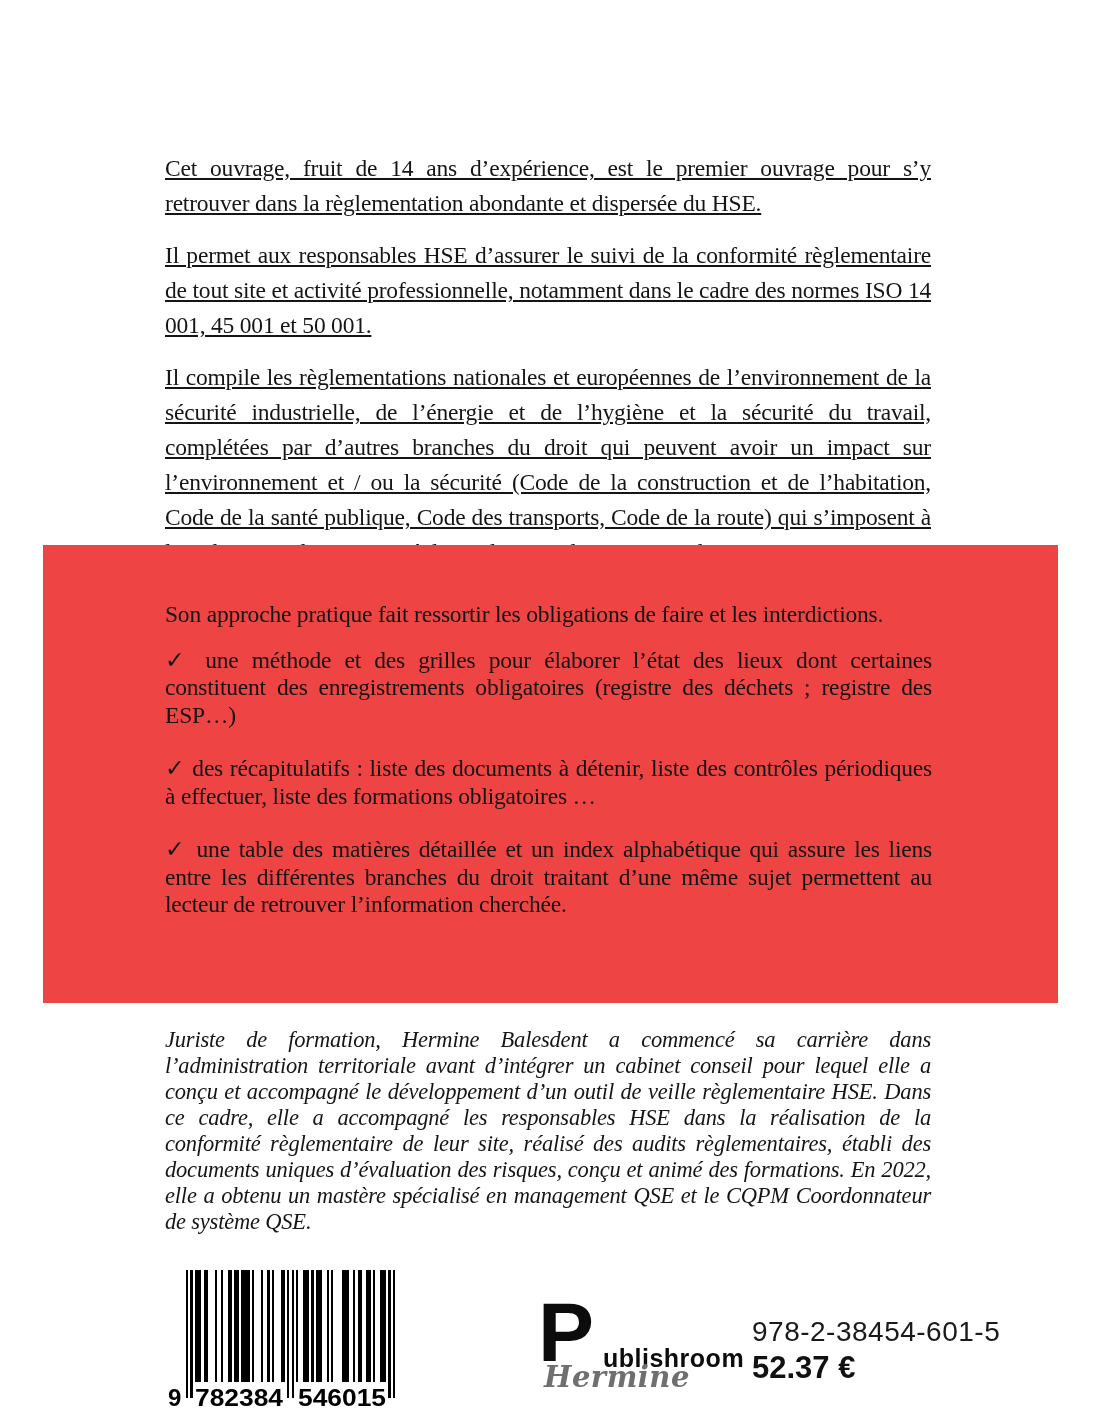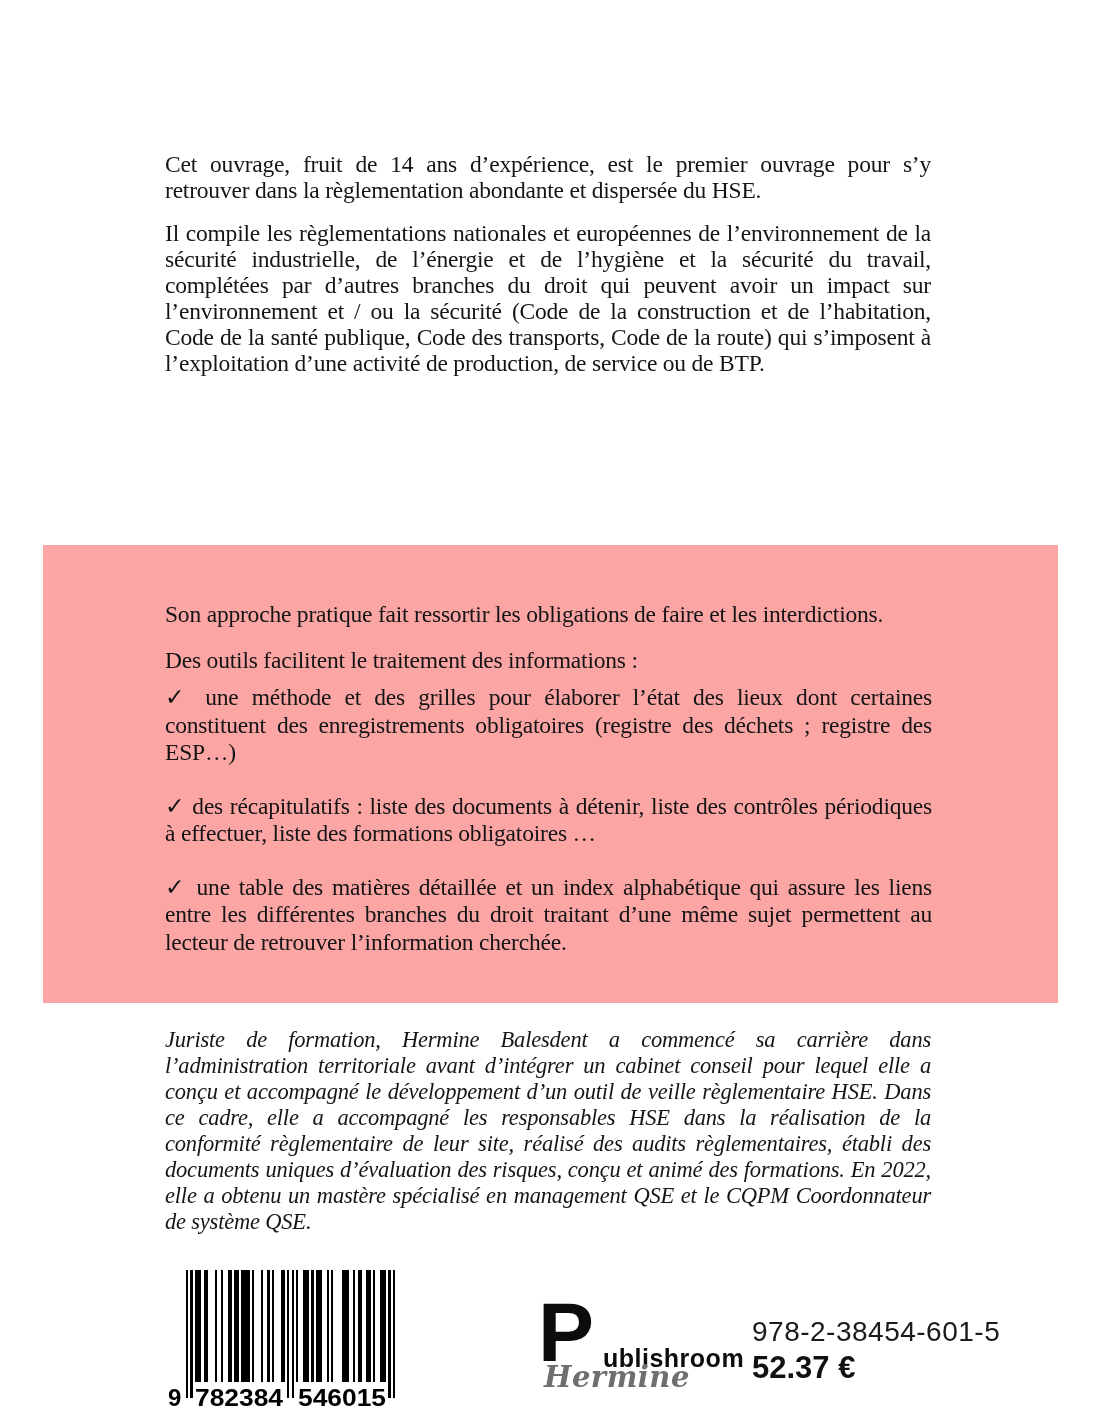--- a/index.html
+++ b/index.html
@@ -12,24 +12,24 @@
     overflow:hidden;
   }
   .page{position:absolute;inset:0;}
 
   
   .intro{
     position:absolute;left:165px;top:151px;width:766px;
   }
   .intro p{
     margin:0 0 17px 0;
-    font-size:23.5px;line-height:26px;
+    font-size:23.5px;line-height:35px;
     letter-spacing:-0.2px;
     text-align:justify;
-    hyphens:auto;-webkit-hyphens:auto;
+    hyphens:auto;text-decoration:underline;-webkit-hyphens:auto;
   }
 
   
   .highlight{
     position:absolute;left:43px;top:545px;width:1015px;height:458px;
     box-sizing:border-box;
     padding:56px 126px 0 122px;
   }
   .highlight p{
     margin:0;
@@ -91,26 +91,26 @@
     font-size:31px;line-height:34px;font-weight:bold;color:#111;
   }
 </style>
 </head>
 <body style="background: rgb(255, 255, 255);">
 
 <div class="page">
 
   <section class="intro">
     <p>Cet ouvrage, fruit de 14 ans d’expérience, est le premier ouvrage pour s’y retrouver dans la règlementation abondante et dispersée du HSE.</p>
+    <p>Il permet aux responsables HSE d’assurer le suivi de la conformité règlementaire de tout site et activité professionnelle, notamment dans le cadre des normes ISO 14 001, 45 001 et 50 001.</p>
     <p>Il compile les règlementations nationales et européennes de l’environnement de la sécurité industrielle, de l’énergie et de l’hygiène et la sécurité du travail, complétées par d’autres branches du droit qui peuvent avoir un impact sur l’environnement et / ou la sécurité (Code de la construction et de l’habitation, Code de la santé publique, Code des transports, Code de la route) qui s’imposent à l’exploitation d’une activité de production, de service ou de BTP.</p>
   </section>
 
-  <section class="highlight" style="background: #fca5a5;">
+  <section class="highlight" style="background: #ef4444;">
     <p class="lead">Son approche pratique fait ressortir les obligations de faire et les interdictions.</p>
-    <p class="subtitle">Des outils facilitent le traitement des informations :</p>
     <p class="check-item">✓ une méthode et des grilles pour élaborer l’état des lieux dont certaines constituent des enregistrements obligatoires (registre des déchets ; registre des ESP…)</p>
     <p class="check-item">✓ des récapitulatifs : liste des documents à détenir, liste des contrôles périodiques à effectuer, liste des formations obligatoires …</p>
     <p class="check-item">✓ une table des matières détaillée et un index alphabétique qui assure les liens entre les différentes branches du droit traitant d’une même sujet permettent au lecteur de retrouver l’information cherchée.</p>
   </section>
 
   <section class="bio">
     <p lang="fr">Juriste de formation, Hermine Balesdent a commencé sa carrière dans l’administration territoriale avant d’intégrer un cabinet conseil pour lequel elle a conçu et accompagné le développement d’un outil de veille règlementaire HSE. Dans ce cadre, elle a accompagné les responsables HSE dans la réalisation de la conformité règlementaire de leur site, réalisé des audits règlementaires, établi des documents uniques d’évaluation des risques, conçu et animé des formations. En 2022, elle a obtenu un mastère spécialisé en management QSE et le CQPM Coordonnateur de système QSE.</p>
   </section>
 
   <div class="barcode" id="barcode"><svg width="245" height="140" viewBox="0 0 245 140" shape-rendering="crispEdges">

